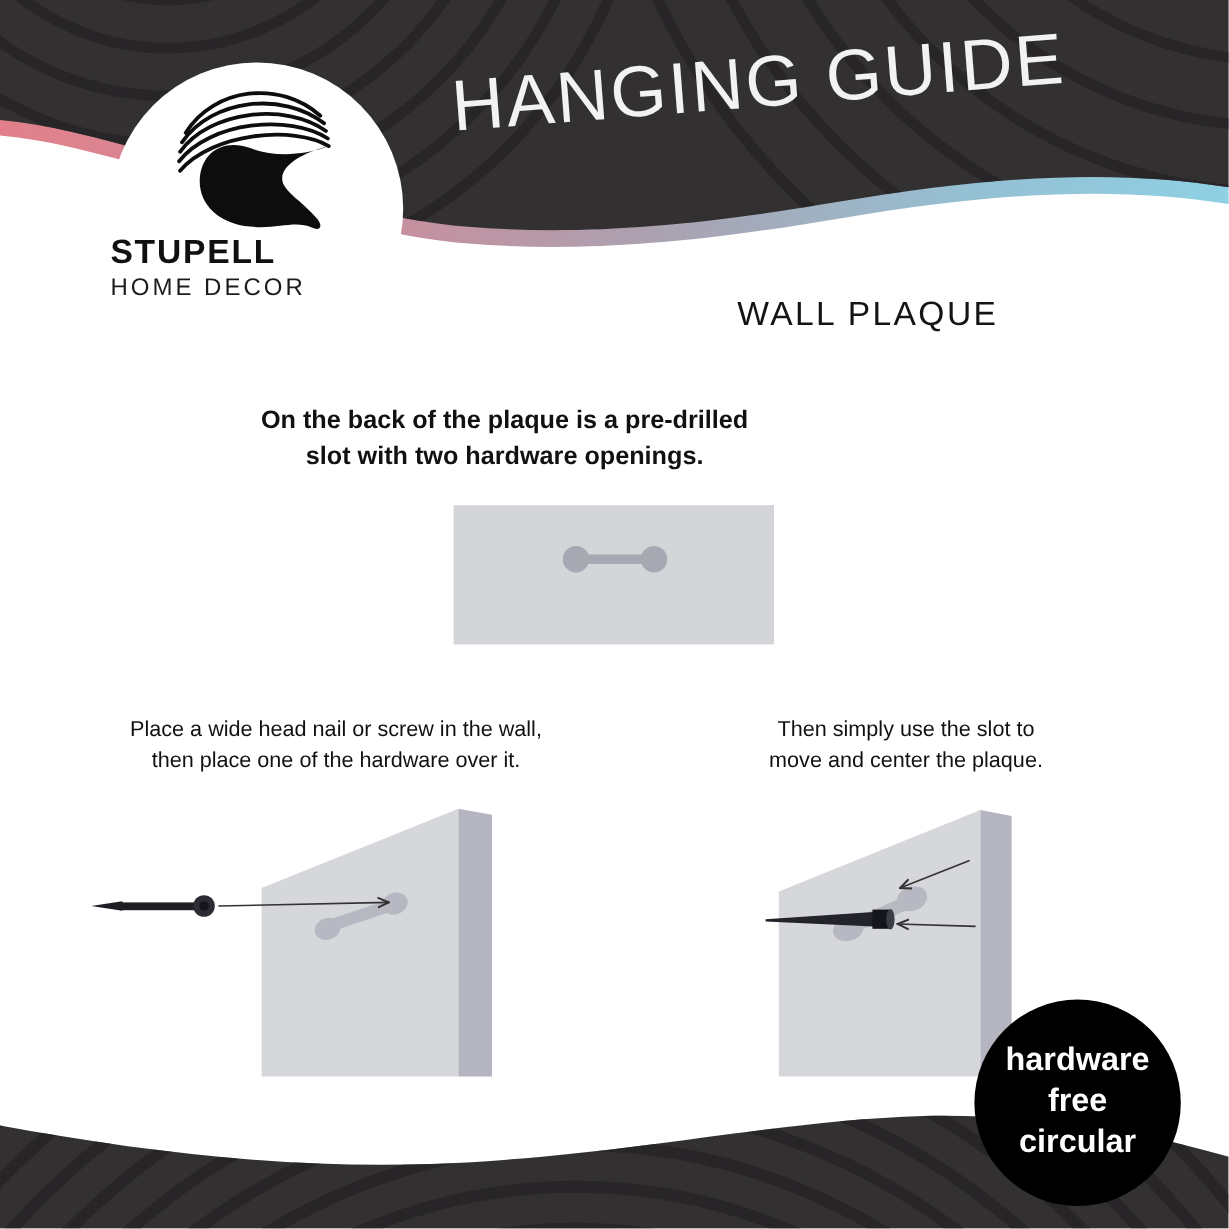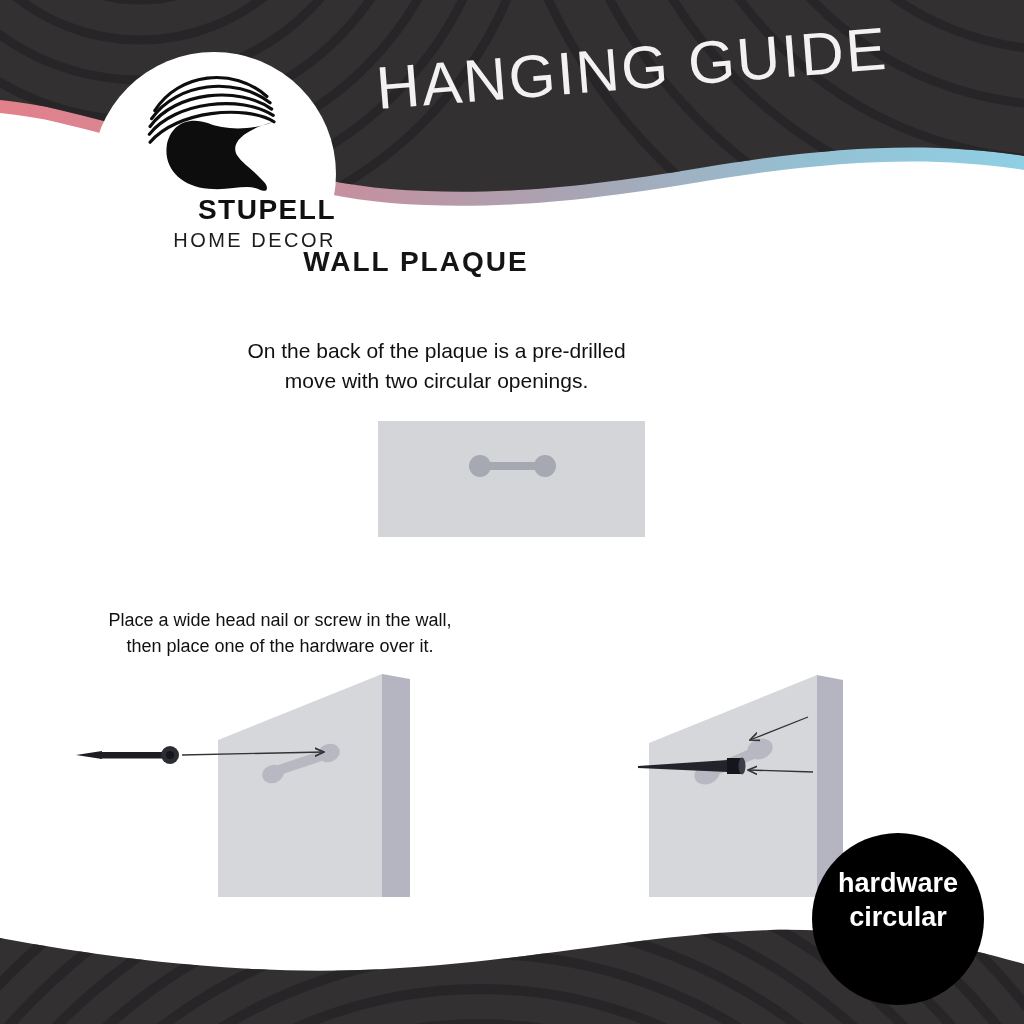--- a/index.html
+++ b/index.html
@@ -8,49 +8,49 @@
     background:#ffffff;font-family:"Liberation Sans",sans-serif;color:#141414;
   }
   svg{display:block;}
   .layer{position:absolute;}
   
   .header-svg{top:0;left:0;z-index:1;}
   .footer-svg{top:884px;left:0;z-index:1;}
   
   .logo-circle{
     left:92px;top:52px;width:244px;height:244px;border-radius:50%;
-    background:#ffffff;z-index:2;text-align:right;
+    background:#ffffff;z-index:2;text-align:left;
   }
   .logo-icon{margin:10px auto 0 auto;}
   .logo-name{font-size:28px;font-weight:700;letter-spacing:1.5px;color:#101010;margin-top:-8px;}
   .logo-sub{font-size:20px;font-weight:400;letter-spacing:2.5px;color:#1c1c1c;margin-top:3px;}
   
   .main-title{
     left:352px;top:34px;width:560px;z-index:2;text-align:center;
     font-size:60px;font-weight:500;letter-spacing:2px;color:#f2f2f2;
     transform:rotate(-4.5deg);transform-origin:center;white-space:nowrap;
   }
   .subtitle{
-    left:0;top:246px;width:832px;text-align:center;z-index:2;
-    font-size:28px;font-weight:700;letter-spacing:2px;color:#141414;
+    left:0;top:246px;width:832px;text-align:right;z-index:2;
+    font-size:28px;font-weight:400;letter-spacing:2px;color:#141414;
   }
   .intro-text{
     left:0;top:336px;width:841px;text-align:center;z-index:2;
-    font-size:21px;line-height:30px;font-weight:400;color:#111111;margin-left:16px;
+    font-size:21px;line-height:30px;font-weight:700;color:#111111;
   }
   
   .plaque-back{
     left:378px;top:421px;width:267px;height:116px;background:#d4d5d9;z-index:2;
   }
   .slot-circle{position:absolute;width:22px;height:22px;border-radius:50%;background:#a7a9b2;}
   .slot-c1{left:91px;top:34px;}
   .slot-c2{left:156px;top:34px;}
   .slot-bar{position:absolute;left:102px;top:41px;width:65px;height:8px;background:#a7a9b2;border-radius:4px;}
   
-  .step-text{z-index:2;text-align:center;font-size:18px;line-height:26px;font-weight:500;color:#111111;margin-top:13px;}
+  .step-text{z-index:2;text-align:center;font-size:18px;line-height:26px;font-weight:500;color:#111111;}
   .step-left{left:60px;top:594px;width:440px;}
   .step-right{left:560px;top:594px;width:390px;}
   
   .illus-left{left:70px;top:655px;z-index:2;}
   .illus-right{left:630px;top:655px;z-index:2;}
   
   .badge{
     left:812px;top:833px;width:172px;height:172px;border-radius:50%;
     background:#000000;z-index:3;text-align:center;color:#ffffff;
     font-size:27px;line-height:34px;font-weight:600;
@@ -135,32 +135,36 @@
     <div class="logo-name">STUPELL</div>
     <div class="logo-sub">HOME DECOR</div>
   </div>
 
   <div class="layer main-title">HANGING GUIDE</div>
 
   <div class="layer subtitle">WALL PLAQUE</div>
 
   <div class="layer intro-text">
     <span style="display:block">On the back of the plaque is a pre-drilled</span>
-    <span style="display:block">move with two circular openings.</span>
+    <span style="display:block">slot with two hardware openings.</span>
   </div>
 
   <div class="layer plaque-back">
     <div class="slot-circle slot-c1"></div>
     <div class="slot-circle slot-c2"></div>
     <div class="slot-bar"></div>
   </div>
 
   <div class="layer step-text step-left">
     <span style="display:block">Place a wide head nail or screw in the wall,</span>
     <span style="display:block">then place one of the hardware over it.</span>
+  </div>
+  <div class="layer step-text step-right">
+    <span style="display:block">Then simply use the slot to</span>
+    <span style="display:block">move and center the plaque.</span>
   </div>
 
   <svg class="layer illus-left" width="360" height="250" viewBox="0 0 360 250">
     <defs>
       <marker id="ah1" viewBox="0 0 10 10" refX="9" refY="5" markerWidth="8" markerHeight="8" orient="auto">
         <path d="M0,1 L9,5 L0,9" fill="none" stroke="#333" stroke-width="1.6"></path>
       </marker>
     </defs>
     <polygon points="148,85 312,19 312,242 148,242" fill="#d6d7db"></polygon>
     <polygon points="312,19 340,24 340,242 312,242" fill="#b4b5c0"></polygon>
@@ -196,17 +200,18 @@
       <rect x="97" y="103" width="14" height="16" fill="#15151c"></rect>
       <ellipse cx="112" cy="111" rx="3.5" ry="8.5" fill="#3c3c46"></ellipse>
     </g>
     <line x1="178" y1="62" x2="120" y2="85" stroke="#333" stroke-width="1.3" marker-end="url(#ah2)"></line>
     <line x1="183" y1="117" x2="118" y2="115" stroke="#333" stroke-width="1.3" marker-end="url(#ah2)"></line>
   </svg>
 
   <div class="layer badge">
     <div class="badge-inner">
       <span style="display:block">hardware</span>
+      <span style="display:block">free</span>
       <span style="display:block">circular</span>
     </div>
   </div>
 
 </div>
 
 </body></html>

